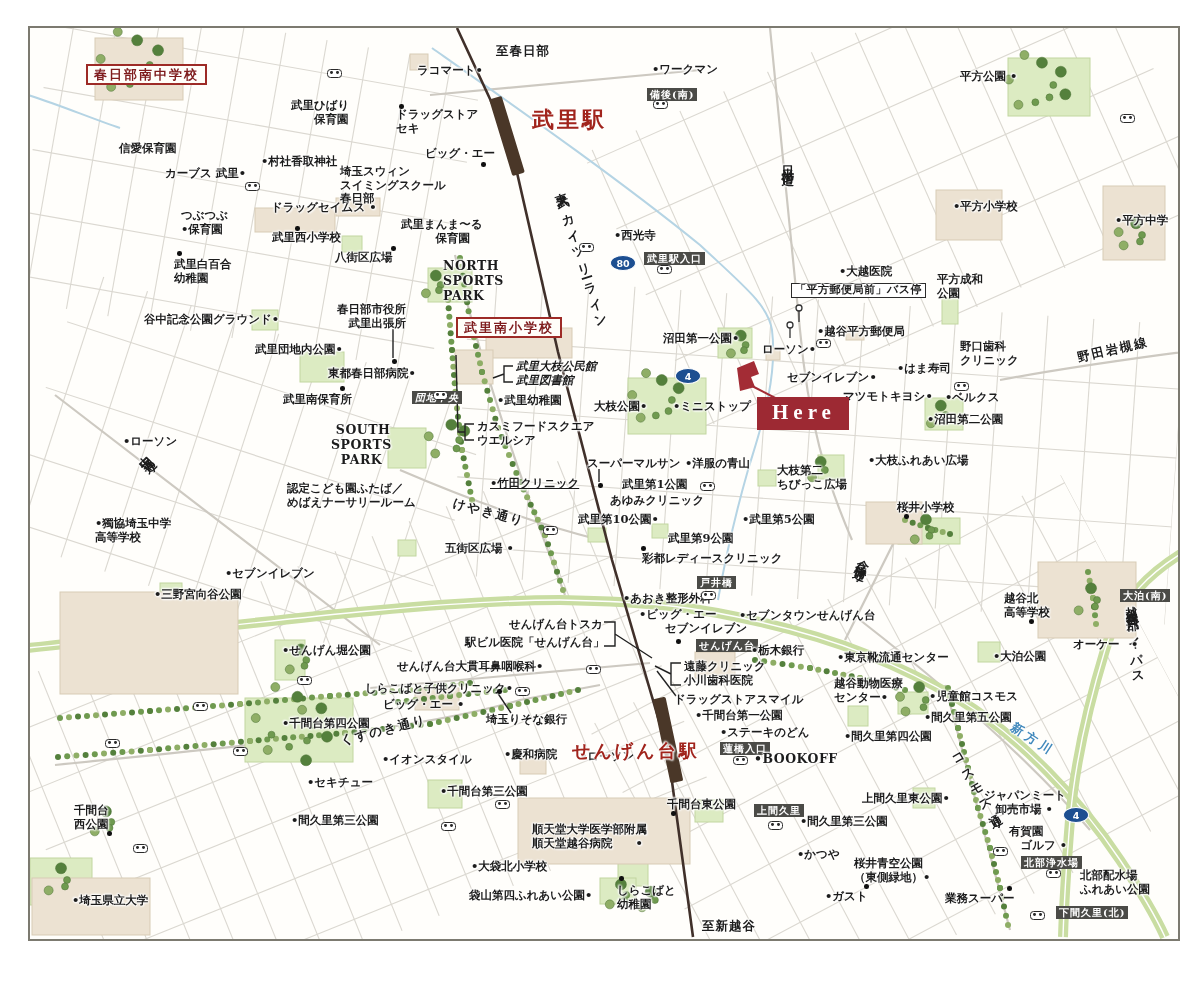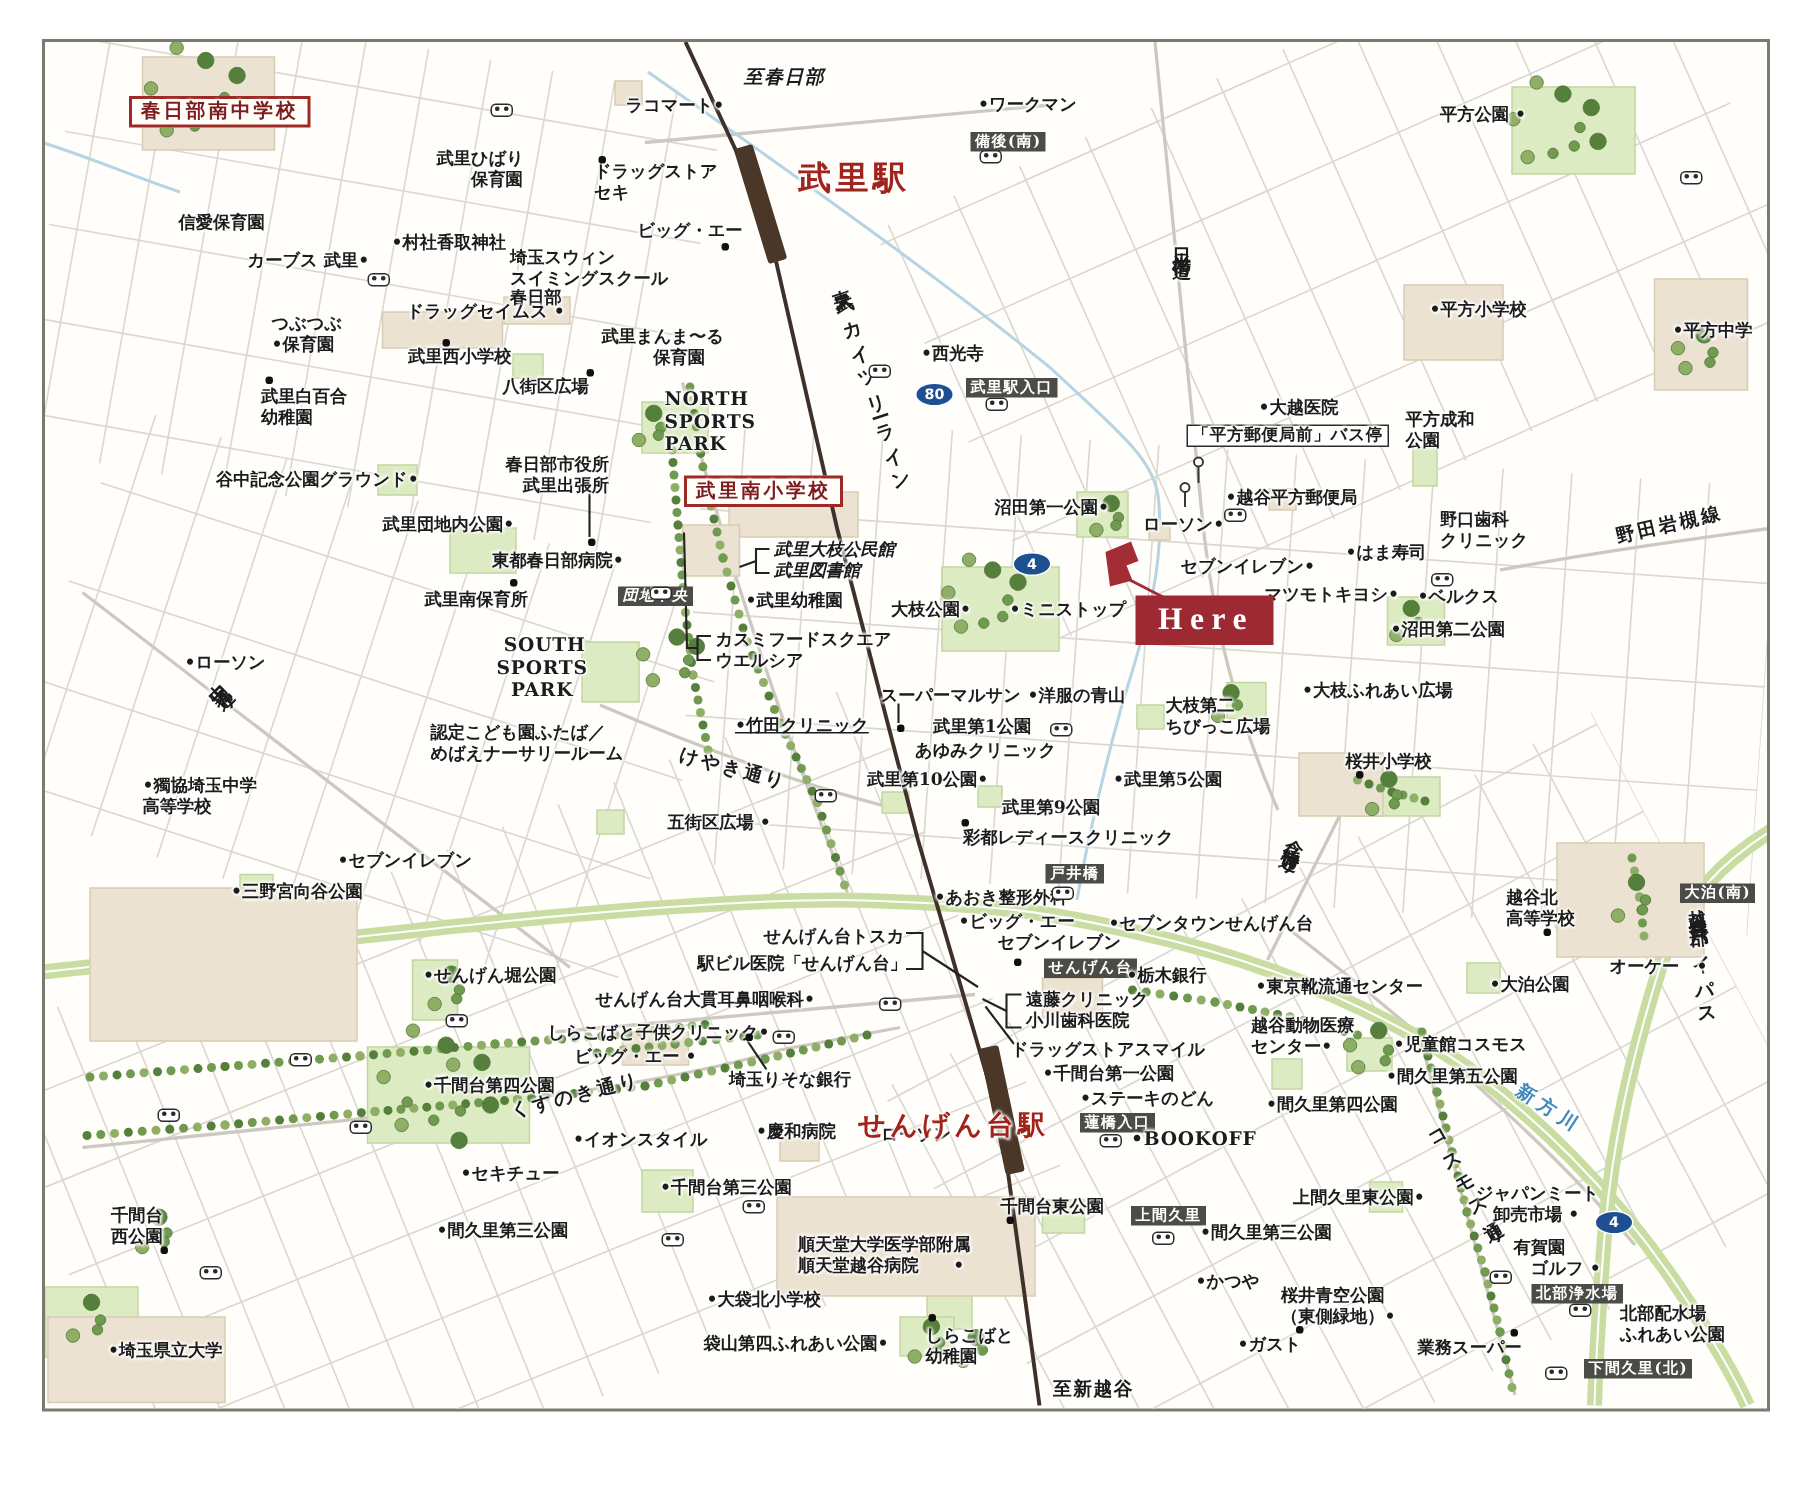--- a/index.html
+++ b/index.html
@@ -813,21 +813,21 @@
           <div class="lbl bb" style="left: 647px; top: 88px;">備後(南)</div>
           <div class="lbl bb" style="left: 644px; top: 252px;">武里駅入口</div>
           <div class="lbl bb" style="left: 412px; top: 391px; font-style: italic;">団地中央</div>
           <div class="lbl bb" style="left: 697px; top: 576px;">戸井橋</div>
           <div class="lbl bb" style="left: 696px; top: 639px;">せんげん台</div>
           <div class="lbl bb" style="left: 720px; top: 742px;">蓮橋入口</div>
           <div class="lbl bb" style="left: 754px; top: 804px;">上間久里</div>
           <div class="lbl bb" style="left: 1120px; top: 589px;">大泊(南)</div>
           <div class="lbl bb" style="left: 1021px; top: 856px;">北部浄水場</div>
           <div class="lbl bb" style="left: 1056px; top: 906px;">下間久里(北)</div>
-          <div class="lbl dir" style="left: 496px; top: 44px; font-style: italic;">至春日部</div>
+          <div class="lbl dir" style="left: 496px; top: 44px;">至春日部</div>
           <div class="lbl dir" style="left: 702px; top: 919px;">至新越谷</div>
           <div class="lbl road-v" style="left: 549px; top: 186px; transform: rotate(-18deg);">東武スカイツリーライン</div>
           <div class="lbl road-v" style="left: 780px; top: 155px;">日光街道</div>
           <div class="lbl road-v" style="left: 128px; top: 456px; transform: rotate(-45deg);">中堀通り</div>
           <div class="lbl road-h" style="left: 455px; top: 496px; transform: rotate(15deg);">けやき通り</div>
           <div class="lbl road-h" style="left: 339px; top: 734px; transform: rotate(-14deg);">くすのき通り</div>
           <div class="lbl road-v" style="left: 946px; top: 751px; transform: rotate(-30deg);">コスモス通り</div>
           <div class="lbl road-v" style="left: 1122px; top: 597px; transform: rotate(-6deg);">越谷春日部バイパス</div>
           <div class="lbl road-h" style="left: 1076px; top: 351px; transform: rotate(-13deg);">野田岩槻線</div>
           <div class="lbl road-v" style="left: 861px; top: 548px; transform: rotate(20deg);">念仏橋通り</div>
@@ -888,21 +888,21 @@
           <div class="lbl" style="left: 897px; top: 362px;">•はま寿司</div>
           <div class="lbl" style="left: 787px; top: 371px;">セブンイレブン•</div>
           <div class="lbl" style="left: 843px; top: 390px;">マツモトキヨシ•</div>
           <div class="lbl" style="left: 945px; top: 391px;">•ベルクス</div>
           <div class="lbl" style="left: 927px; top: 413px;">•沼田第二公園</div>
           <div class="lbl" style="left: 673px; top: 400px;">•ミニストップ</div>
           <div class="lbl" style="left: 594px; top: 400px;">大枝公園•</div>
           <div class="lbl" style="left: 516px; top: 360px; font-style: italic;">武里大枝公民館
 武里図書館</div>
           <div class="lbl" style="left: 497px; top: 394px;">•武里幼稚園</div>
-          <div class="lbl" style="left: 477px; top: 420px;">カスミフードスクエア
+          <div class="lbl" style="left: 477px; top: 420px; font-family: Liberation Serif, serif;">カスミフードスクエア
 ウエルシア</div>
           <div class="lbl" style="left: 490px; top: 477px; text-decoration: underline;">•竹田クリニック</div>
           <div class="lbl" style="left: 445px; top: 542px;">五街区広場 •</div>
           <div class="lbl" style="left: 587px; top: 457px;">スーパーマルサン</div>
           <div class="lbl" style="left: 685px; top: 457px;">•洋服の青山</div>
           <div class="lbl" style="left: 622px; top: 478px;">武里第1公園</div>
           <div class="lbl" style="left: 610px; top: 494px;">あゆみクリニック</div>
           <div class="lbl" style="left: 578px; top: 513px;">武里第10公園•</div>
           <div class="lbl" style="left: 668px; top: 532px;">武里第9公園</div>
           <div class="lbl" style="left: 742px; top: 513px;">•武里第5公園</div>

